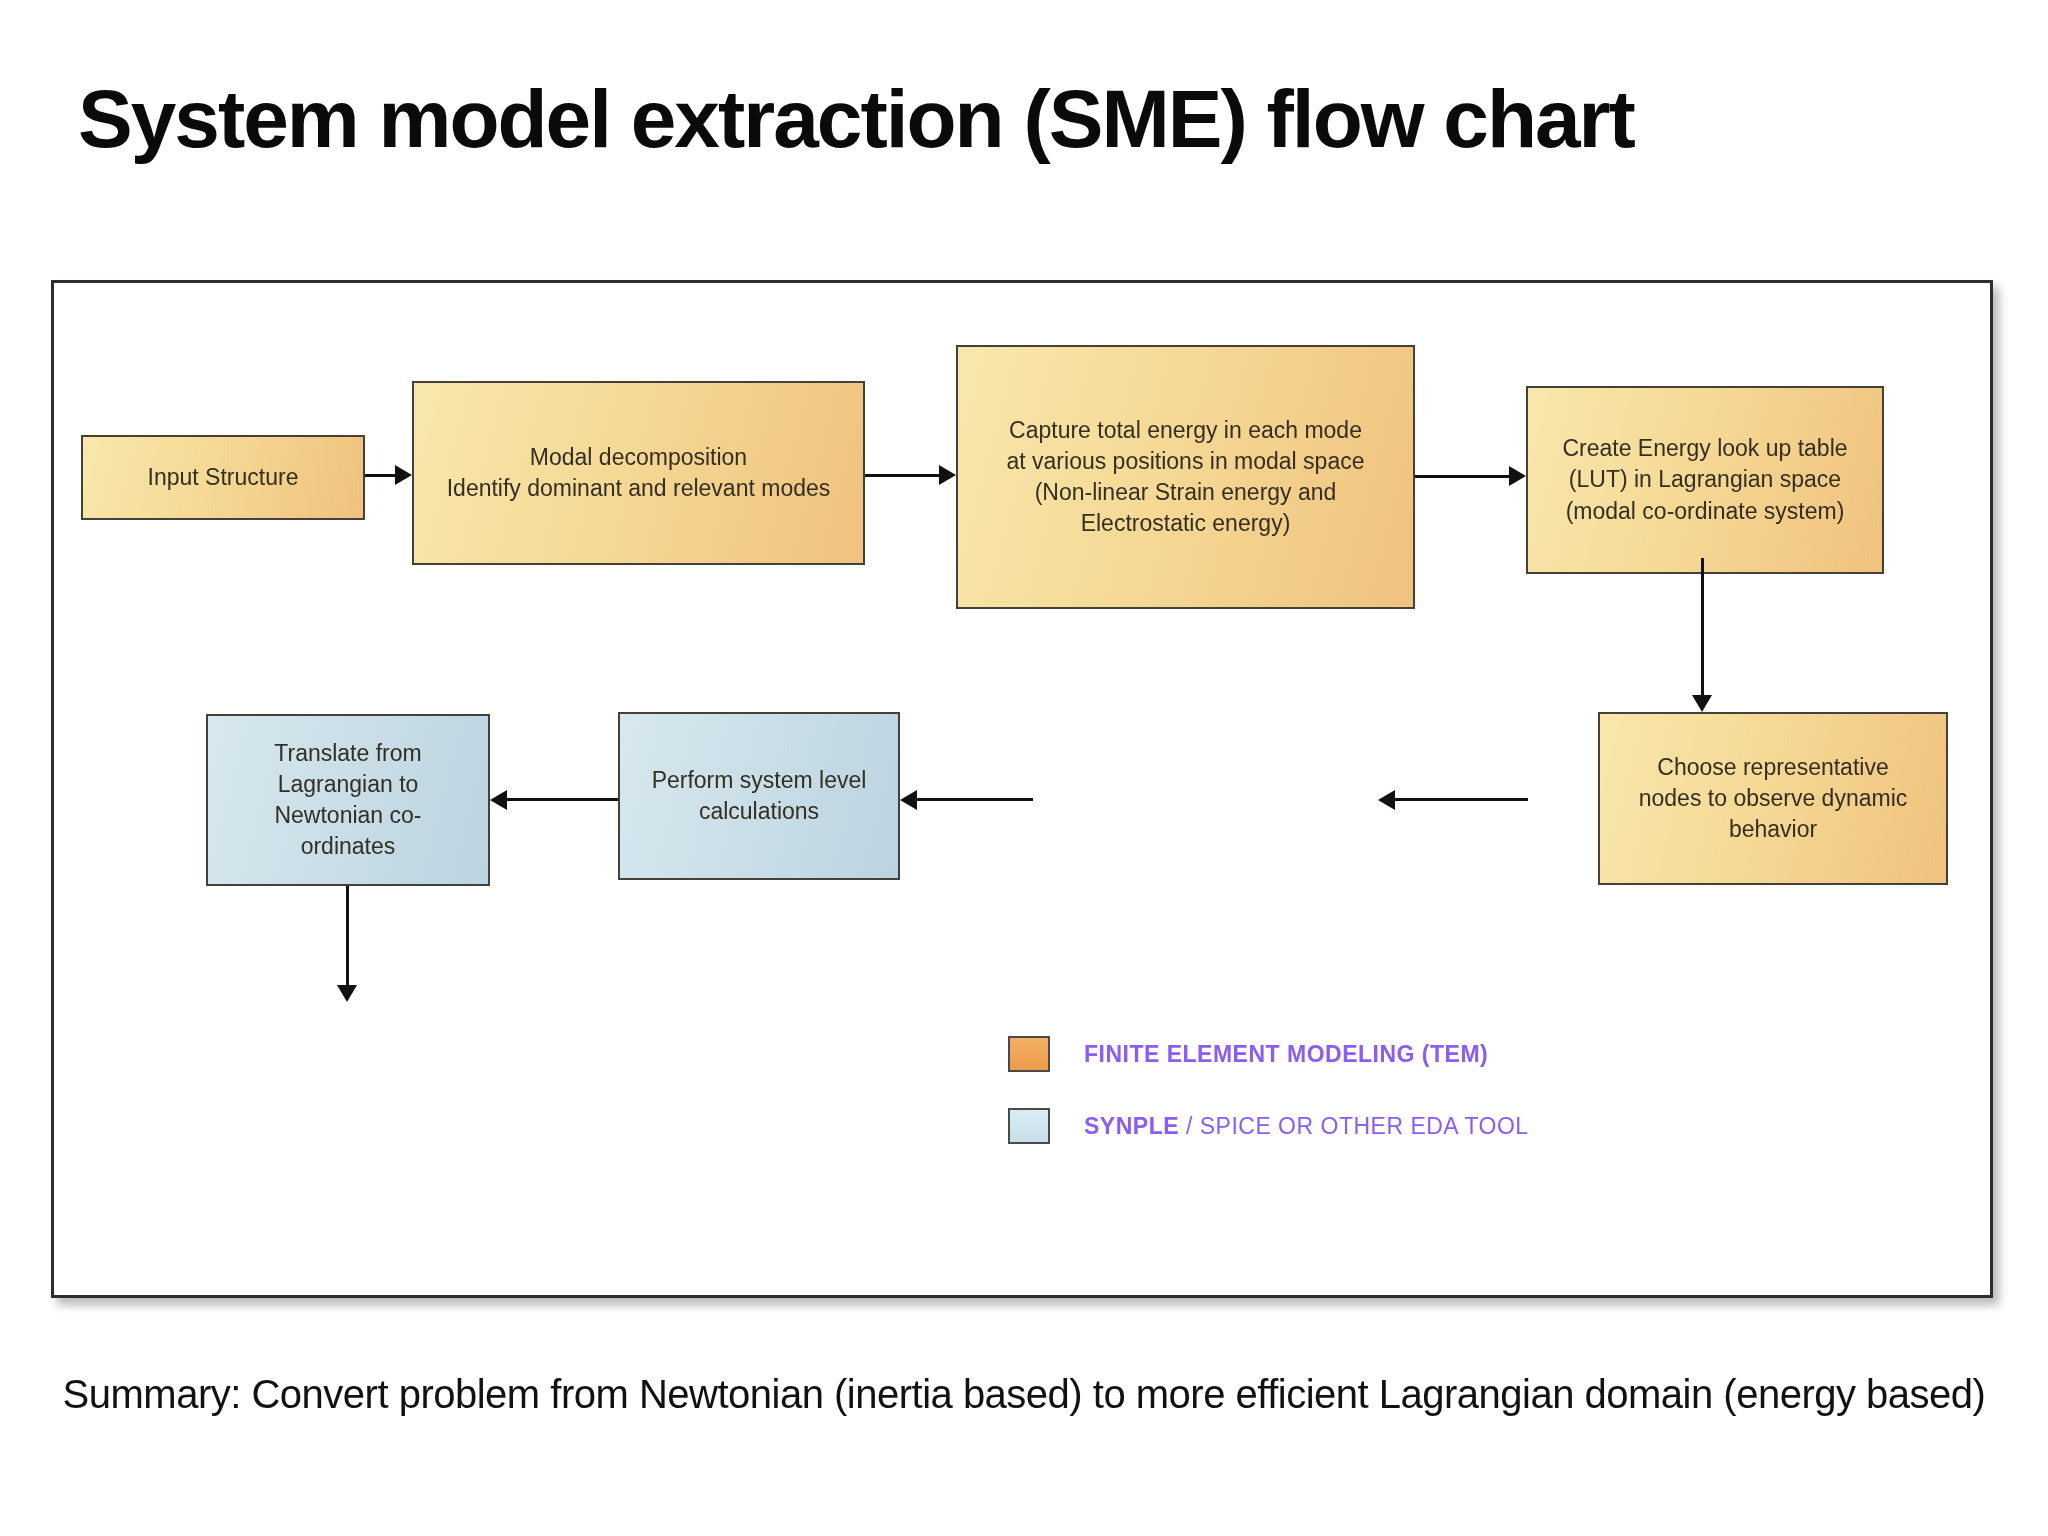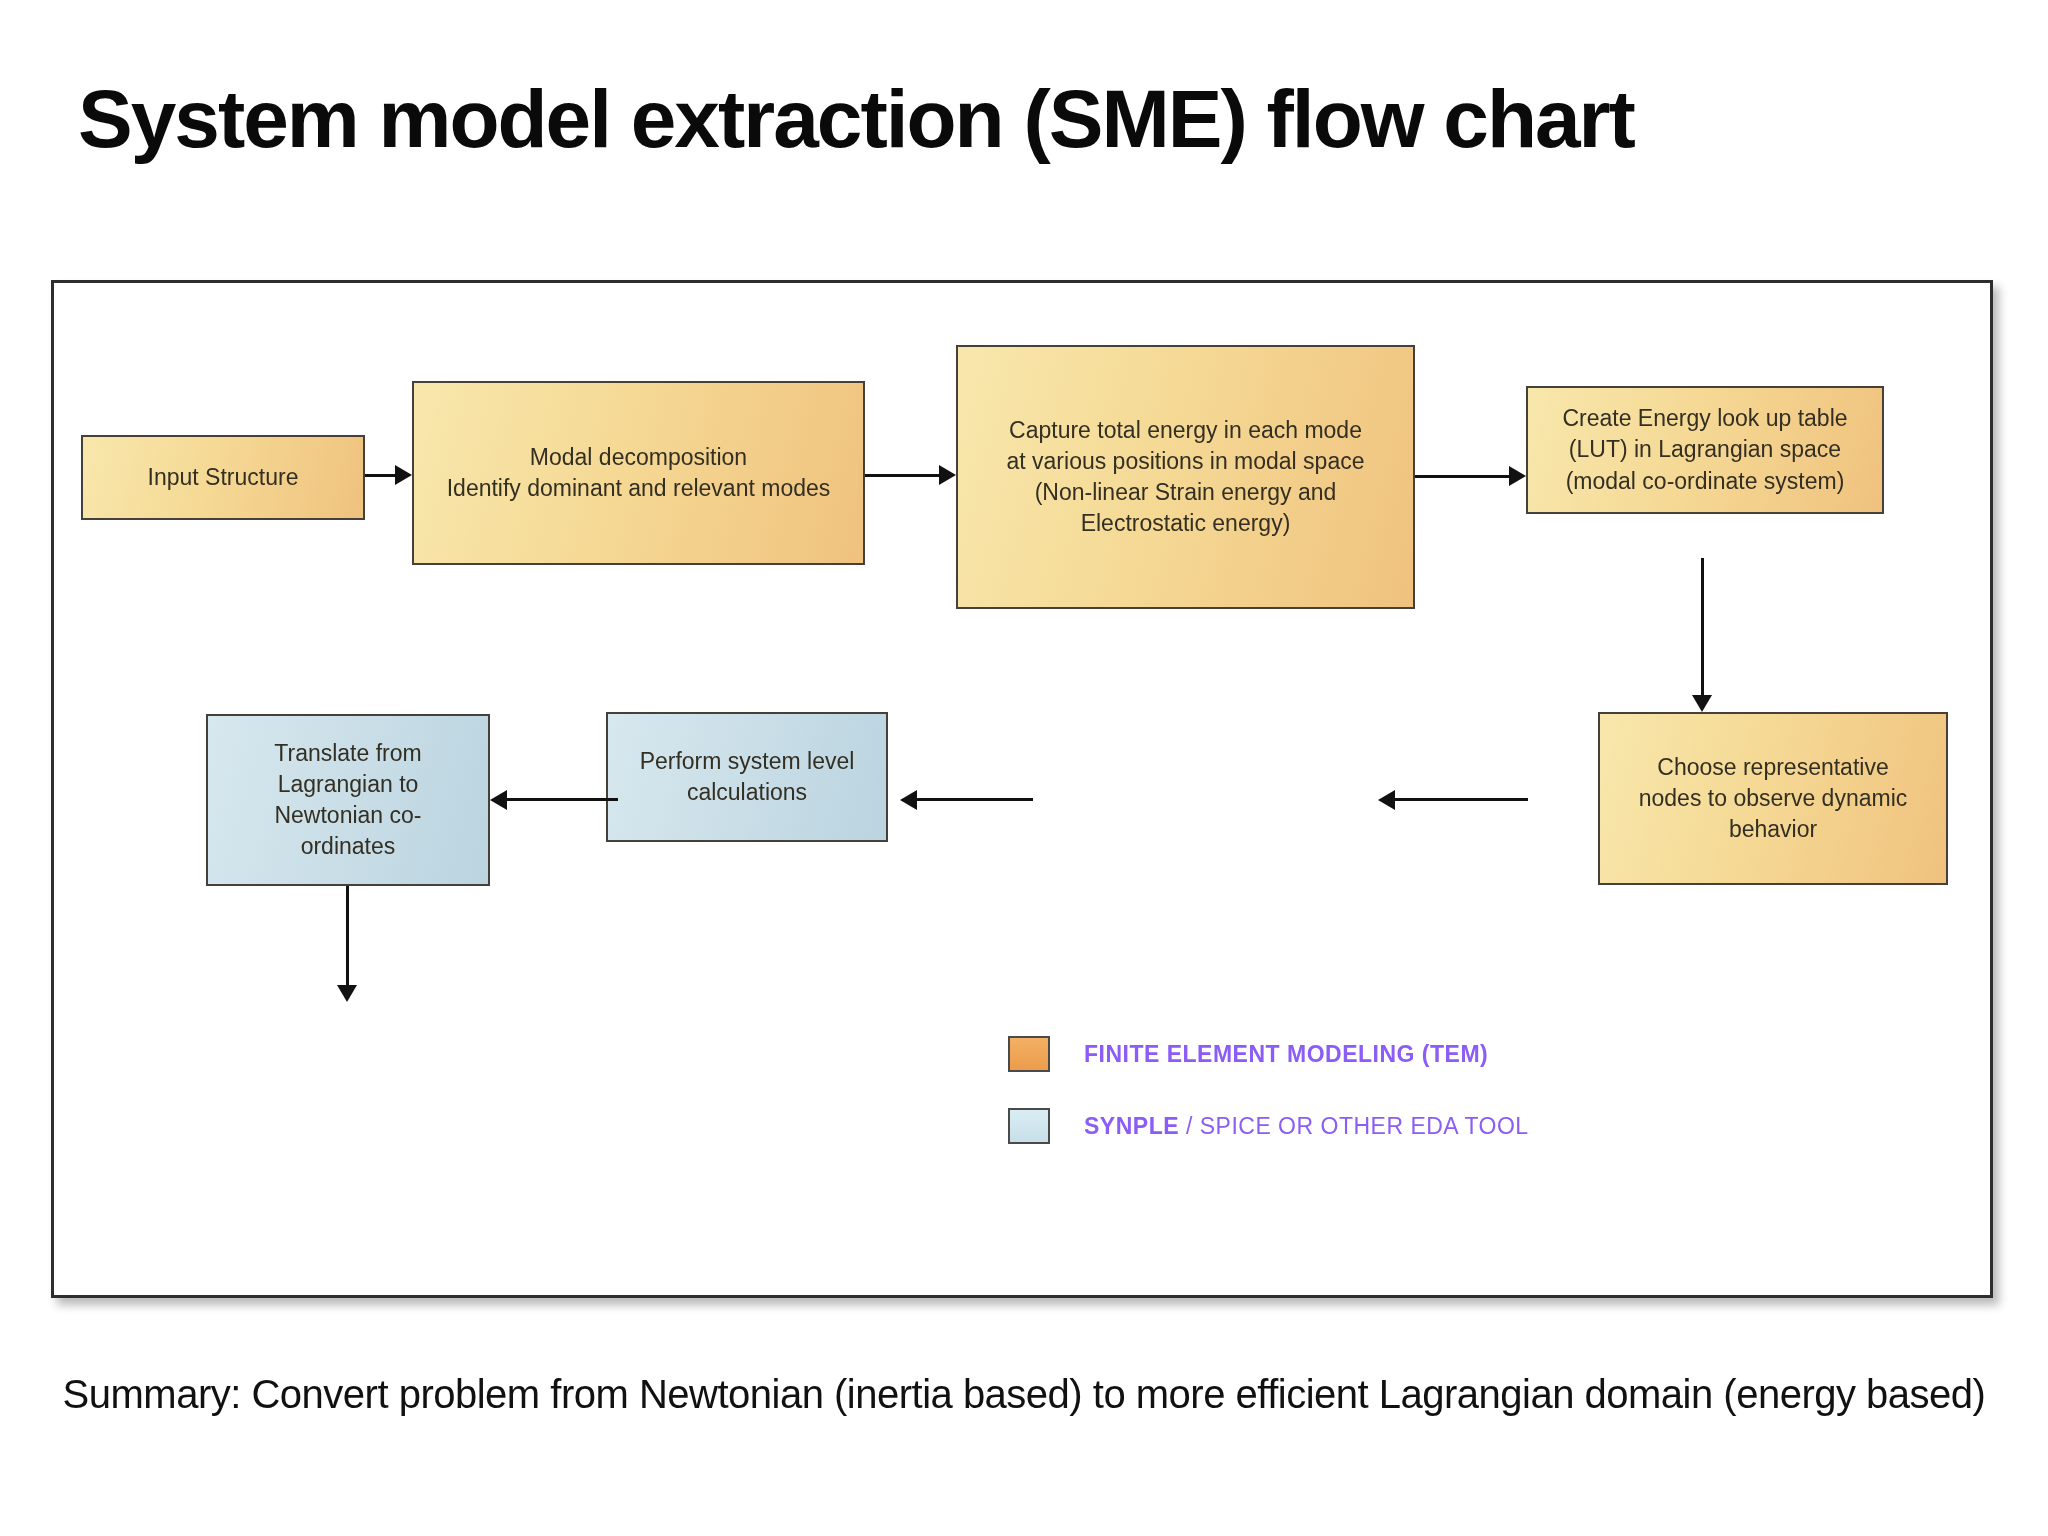--- a/index.html
+++ b/index.html
@@ -52,24 +52,24 @@
   .fem {
     background: linear-gradient(105deg, #f8e7ac 0%, #f5d995 45%, #efc27e 100%);
   }
   .eda {
     background: linear-gradient(105deg, #d7e8ee 0%, #cbdfe8 45%, #bad4e0 100%);
   }
   
   #n-input      { left: 27px;   top: 152px; width: 284px; height: 85px;  }
   #n-modal      { left: 358px;  top: 98px;  width: 453px; height: 184px; }
   #n-capture    { left: 902px;  top: 62px;  width: 459px; height: 264px; }
-  #n-lut        { left: 1472px; top: 103px; width: 358px; height: 128px; }
+  #n-lut        { left: 1472px; top: 103px; width: 358px; height: 188px; }
   #n-choose     { left: 1544px; top: 429px; width: 350px; height: 173px; }
   #n-ndof       { left: 979px;  top: 428px; width: 345px; height: 174px; }
-  #n-perform    { left: 552px;  top: 429px; width: 282px; height: 130px; }
+  #n-perform    { left: 564px;  top: 429px; width: 282px; height: 168px; }
   #n-translate  { left: 152px;  top: 431px; width: 284px; height: 172px; }
   #n-outputdyn  { left: 152px;  top: 719px; width: 283px; height: 173px; }
   
   .hline { position: absolute; height: 3px; background: #111; }
   .vline { position: absolute; width: 3px;  background: #111; }
   .tri   { position: absolute; width: 0; height: 0; }
   .tri-right { border-top: 10px solid transparent; border-bottom: 10px solid transparent; border-left: 17px solid #111; }
   .tri-left  { border-top: 10px solid transparent; border-bottom: 10px solid transparent; border-right: 17px solid #111; }
   .tri-down  { border-left: 10px solid transparent; border-right: 10px solid transparent; border-top: 17px solid #111; }
   

